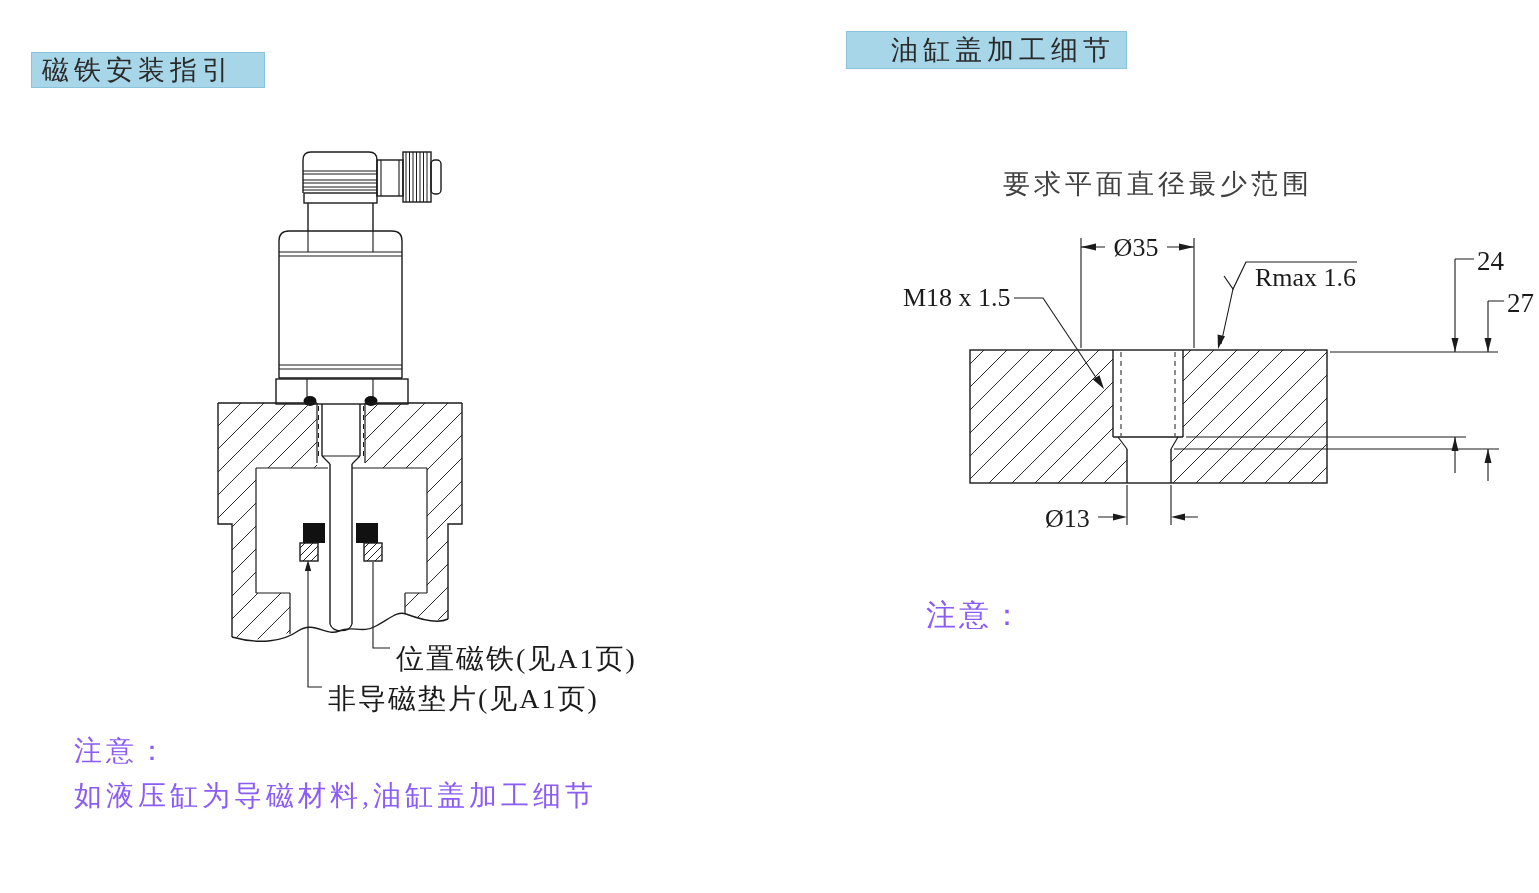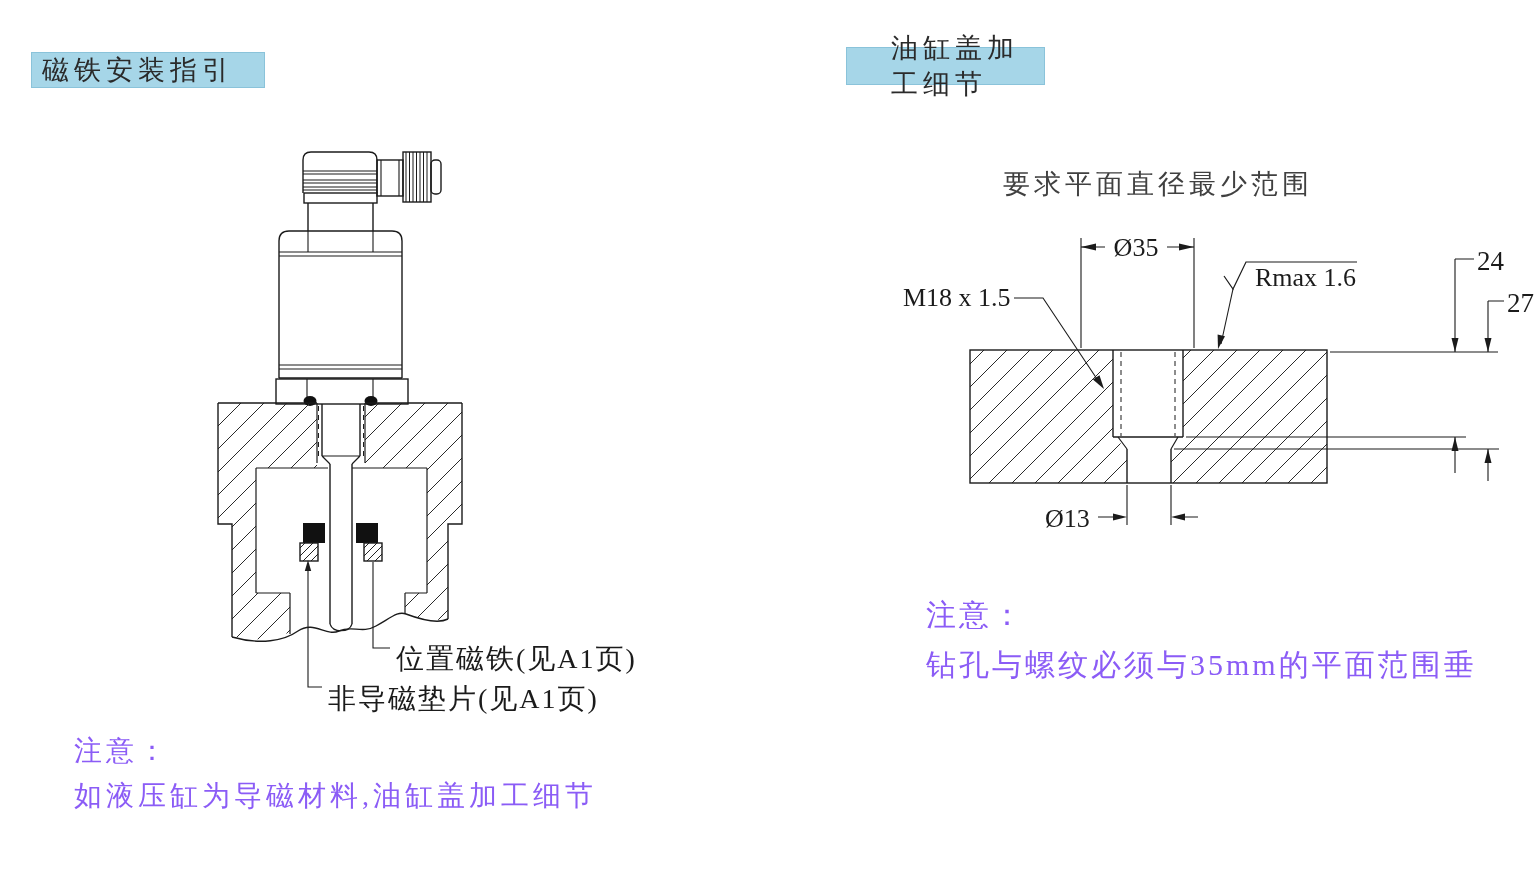--- a/index.html
+++ b/index.html
@@ -2,21 +2,21 @@
 <html><head>
 <meta charset="utf-8">
 <style>
   html,body{margin:0;padding:0;background:#ffffff;width:1539px;height:893px;overflow:hidden;}
   .page{position:relative;width:1539px;height:893px;background:#ffffff;
         font-family:"Liberation Serif","DejaVu Serif",serif;color:#1b1b1b;}
   .hl-header{position:absolute;background:#a6d6e8;border:1px solid #8ac3da;
              font-size:27px;letter-spacing:5px;color:#2a2a2a;
              display:flex;align-items:center;padding:0 10px;box-sizing:border-box;margin-left:28px;}
   #hdr-left{left:3px;top:52px;width:234px;height:36px;}
-  #hdr-right{left:818px;top:47px;width:199px;height:38px;padding-left:44px;}
+  #hdr-right{left:818px;top:31px;width:281px;height:38px;padding-left:44px;}
   .subtitle{position:absolute;left:1003px;top:166px;font-size:27px;letter-spacing:4px;color:#404040;}
   .note{position:absolute;color:#8b5cf6;}
   #note-left{left:74px;top:728px;font-size:28px;line-height:45px;letter-spacing:4px;}
   #note-right{left:926px;top:590px;font-size:30px;line-height:50px;letter-spacing:3px;width:560px;}
   svg{position:absolute;left:0;top:0;}
   svg text{font-family:"Liberation Serif","DejaVu Serif",serif;fill:#1b1b1b;}
   .cjk-label{font-size:28px;letter-spacing:2px;}
   .dim{font-size:26px;}
   .dim-num{font-size:27px;}
 </style>
@@ -30,21 +30,20 @@
 
   <div class="subtitle">要求平面直径最少范围</div>
 
   <div id="note-left" class="note">
     <div>注意：</div>
     <div>如液压缸为导磁材料,油缸盖加工细节</div>
   </div>
 
   <div id="note-right" class="note">
     <div>注意：</div>
-    <div>钻孔与螺纹必须与35mm的平面范围垂</div>
   </div>
 
   <svg width="1539" height="893" viewBox="0 0 1539 893">
     <defs>
       <pattern id="hp" width="23" height="23" patternUnits="userSpaceOnUse">
         <path d="M-6,6 L6,-6 M0,23 L23,0 M17,29 L29,17" stroke="#2b2b2b" stroke-width="1" fill="none"></path>
       </pattern>
       <pattern id="hp2" width="8" height="8" patternUnits="userSpaceOnUse">
         <path d="M-2,2 L2,-2 M0,8 L8,0 M6,10 L10,6" stroke="#222" stroke-width="1" fill="none"></path>
       </pattern>

